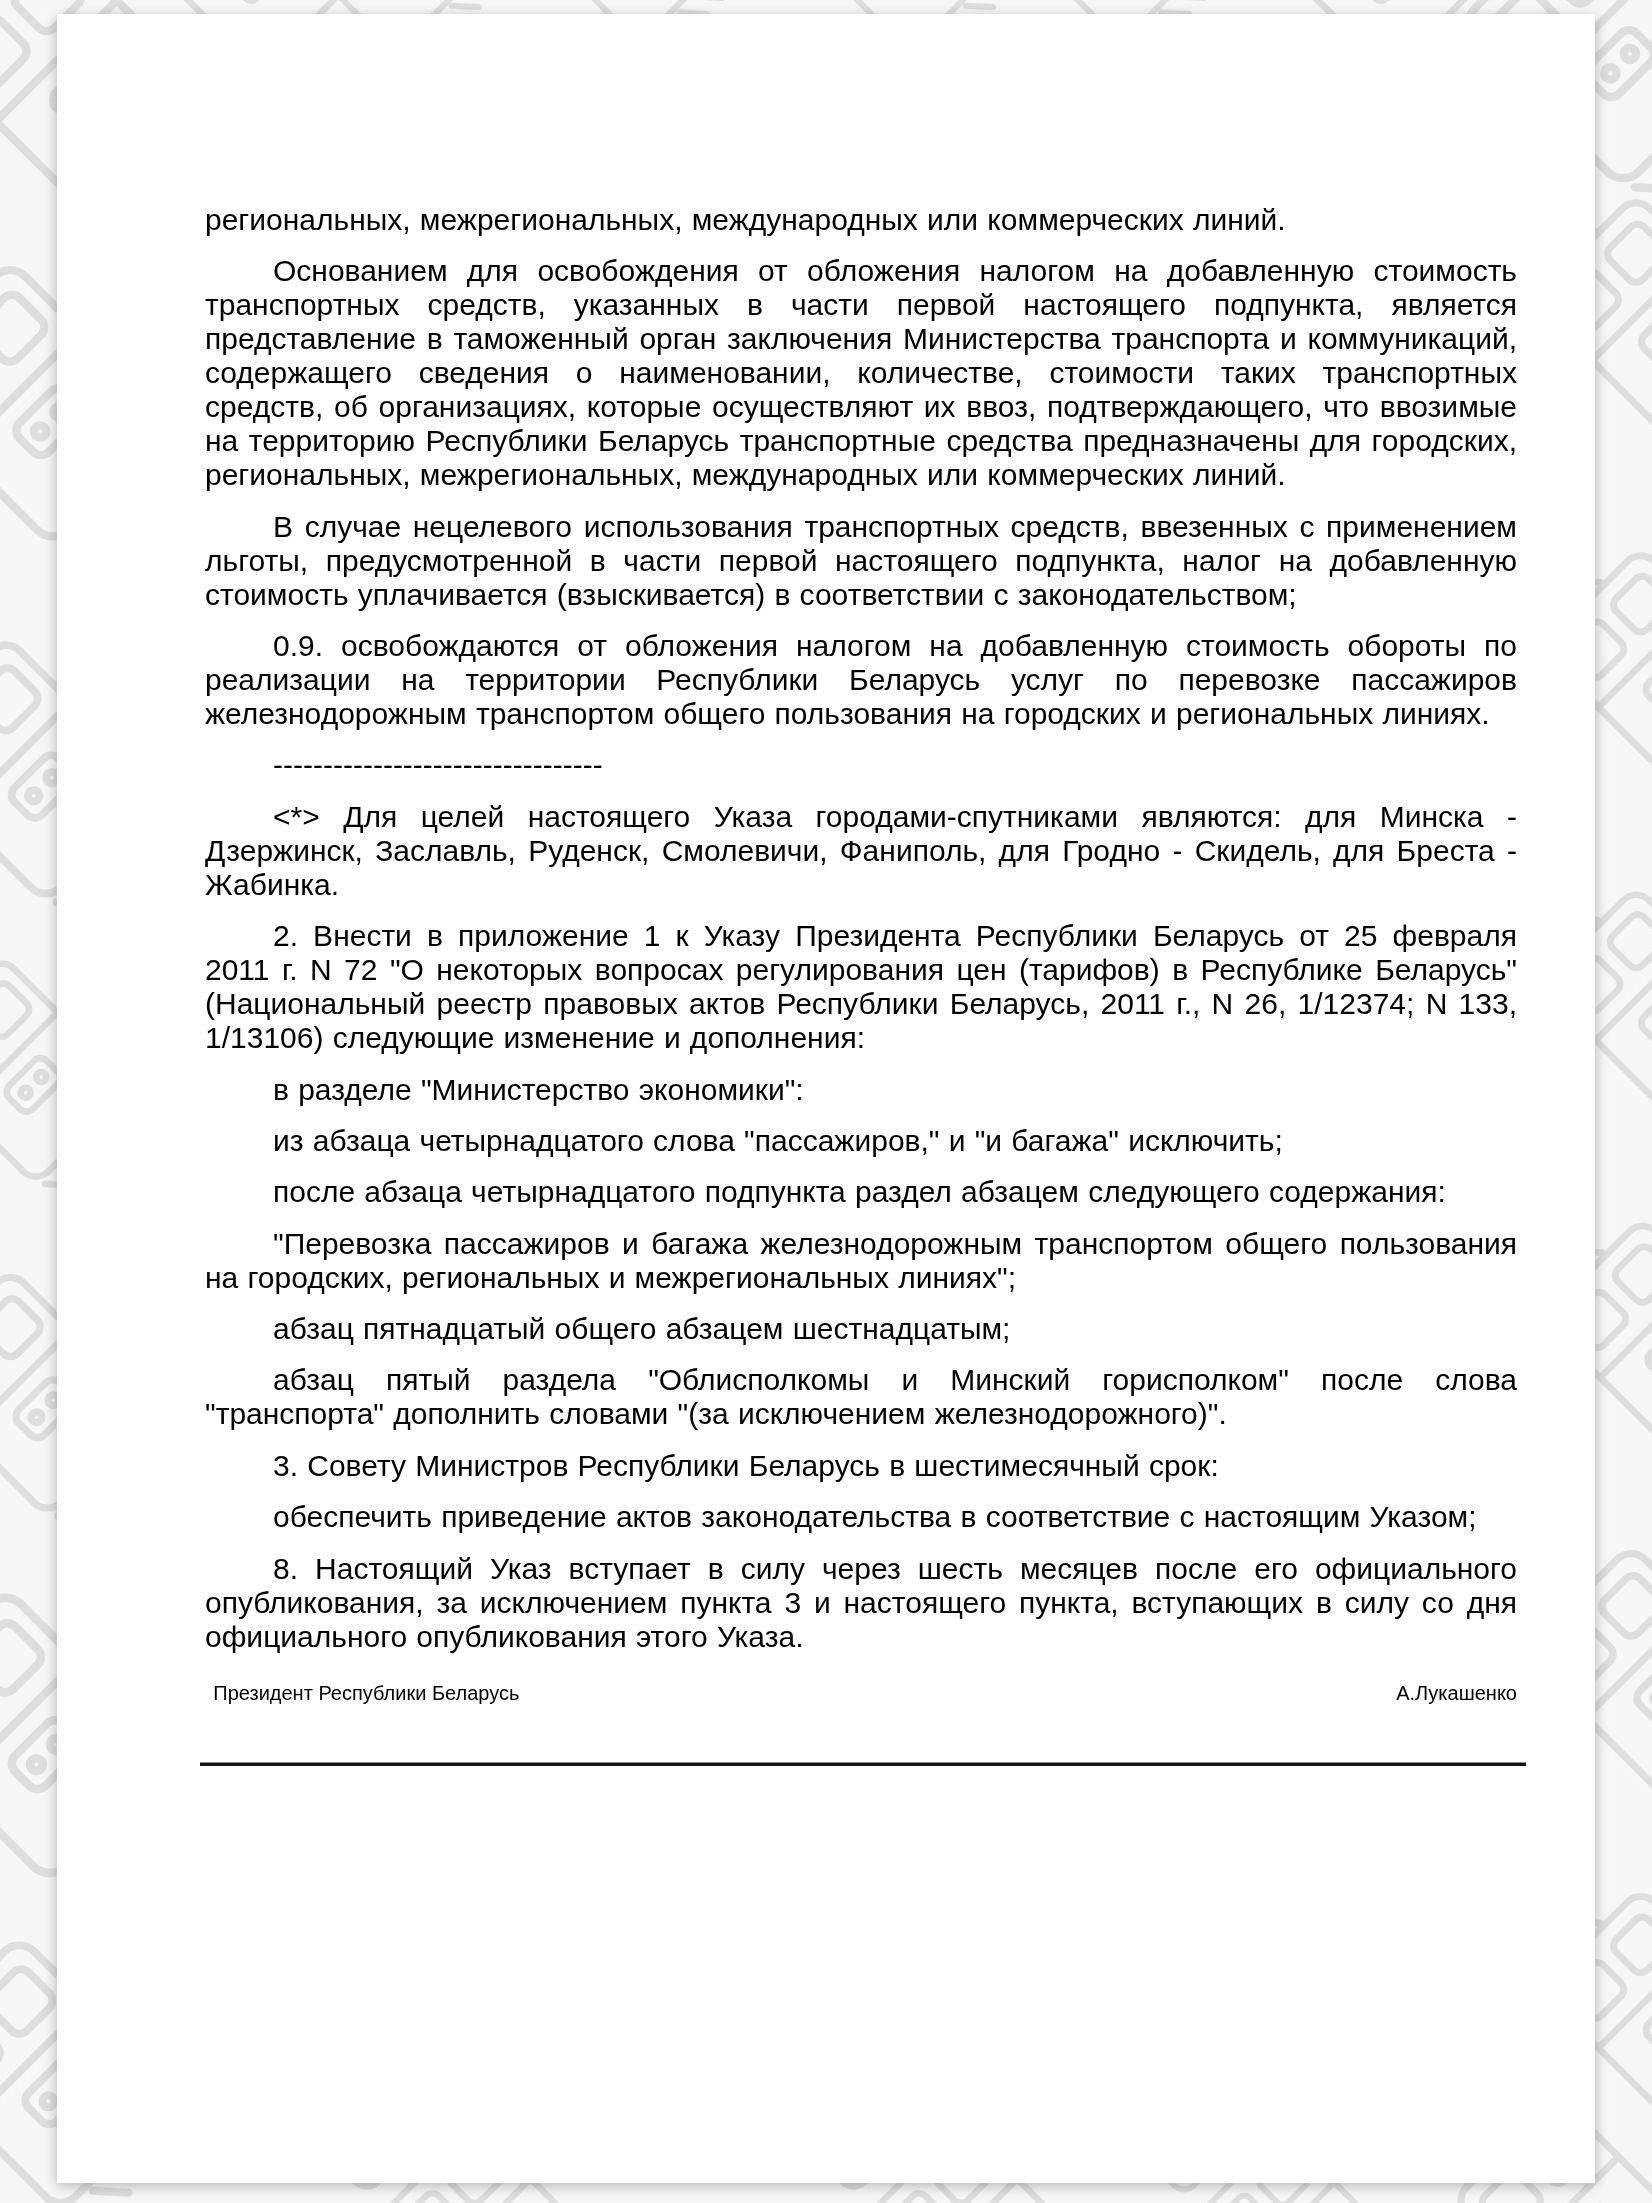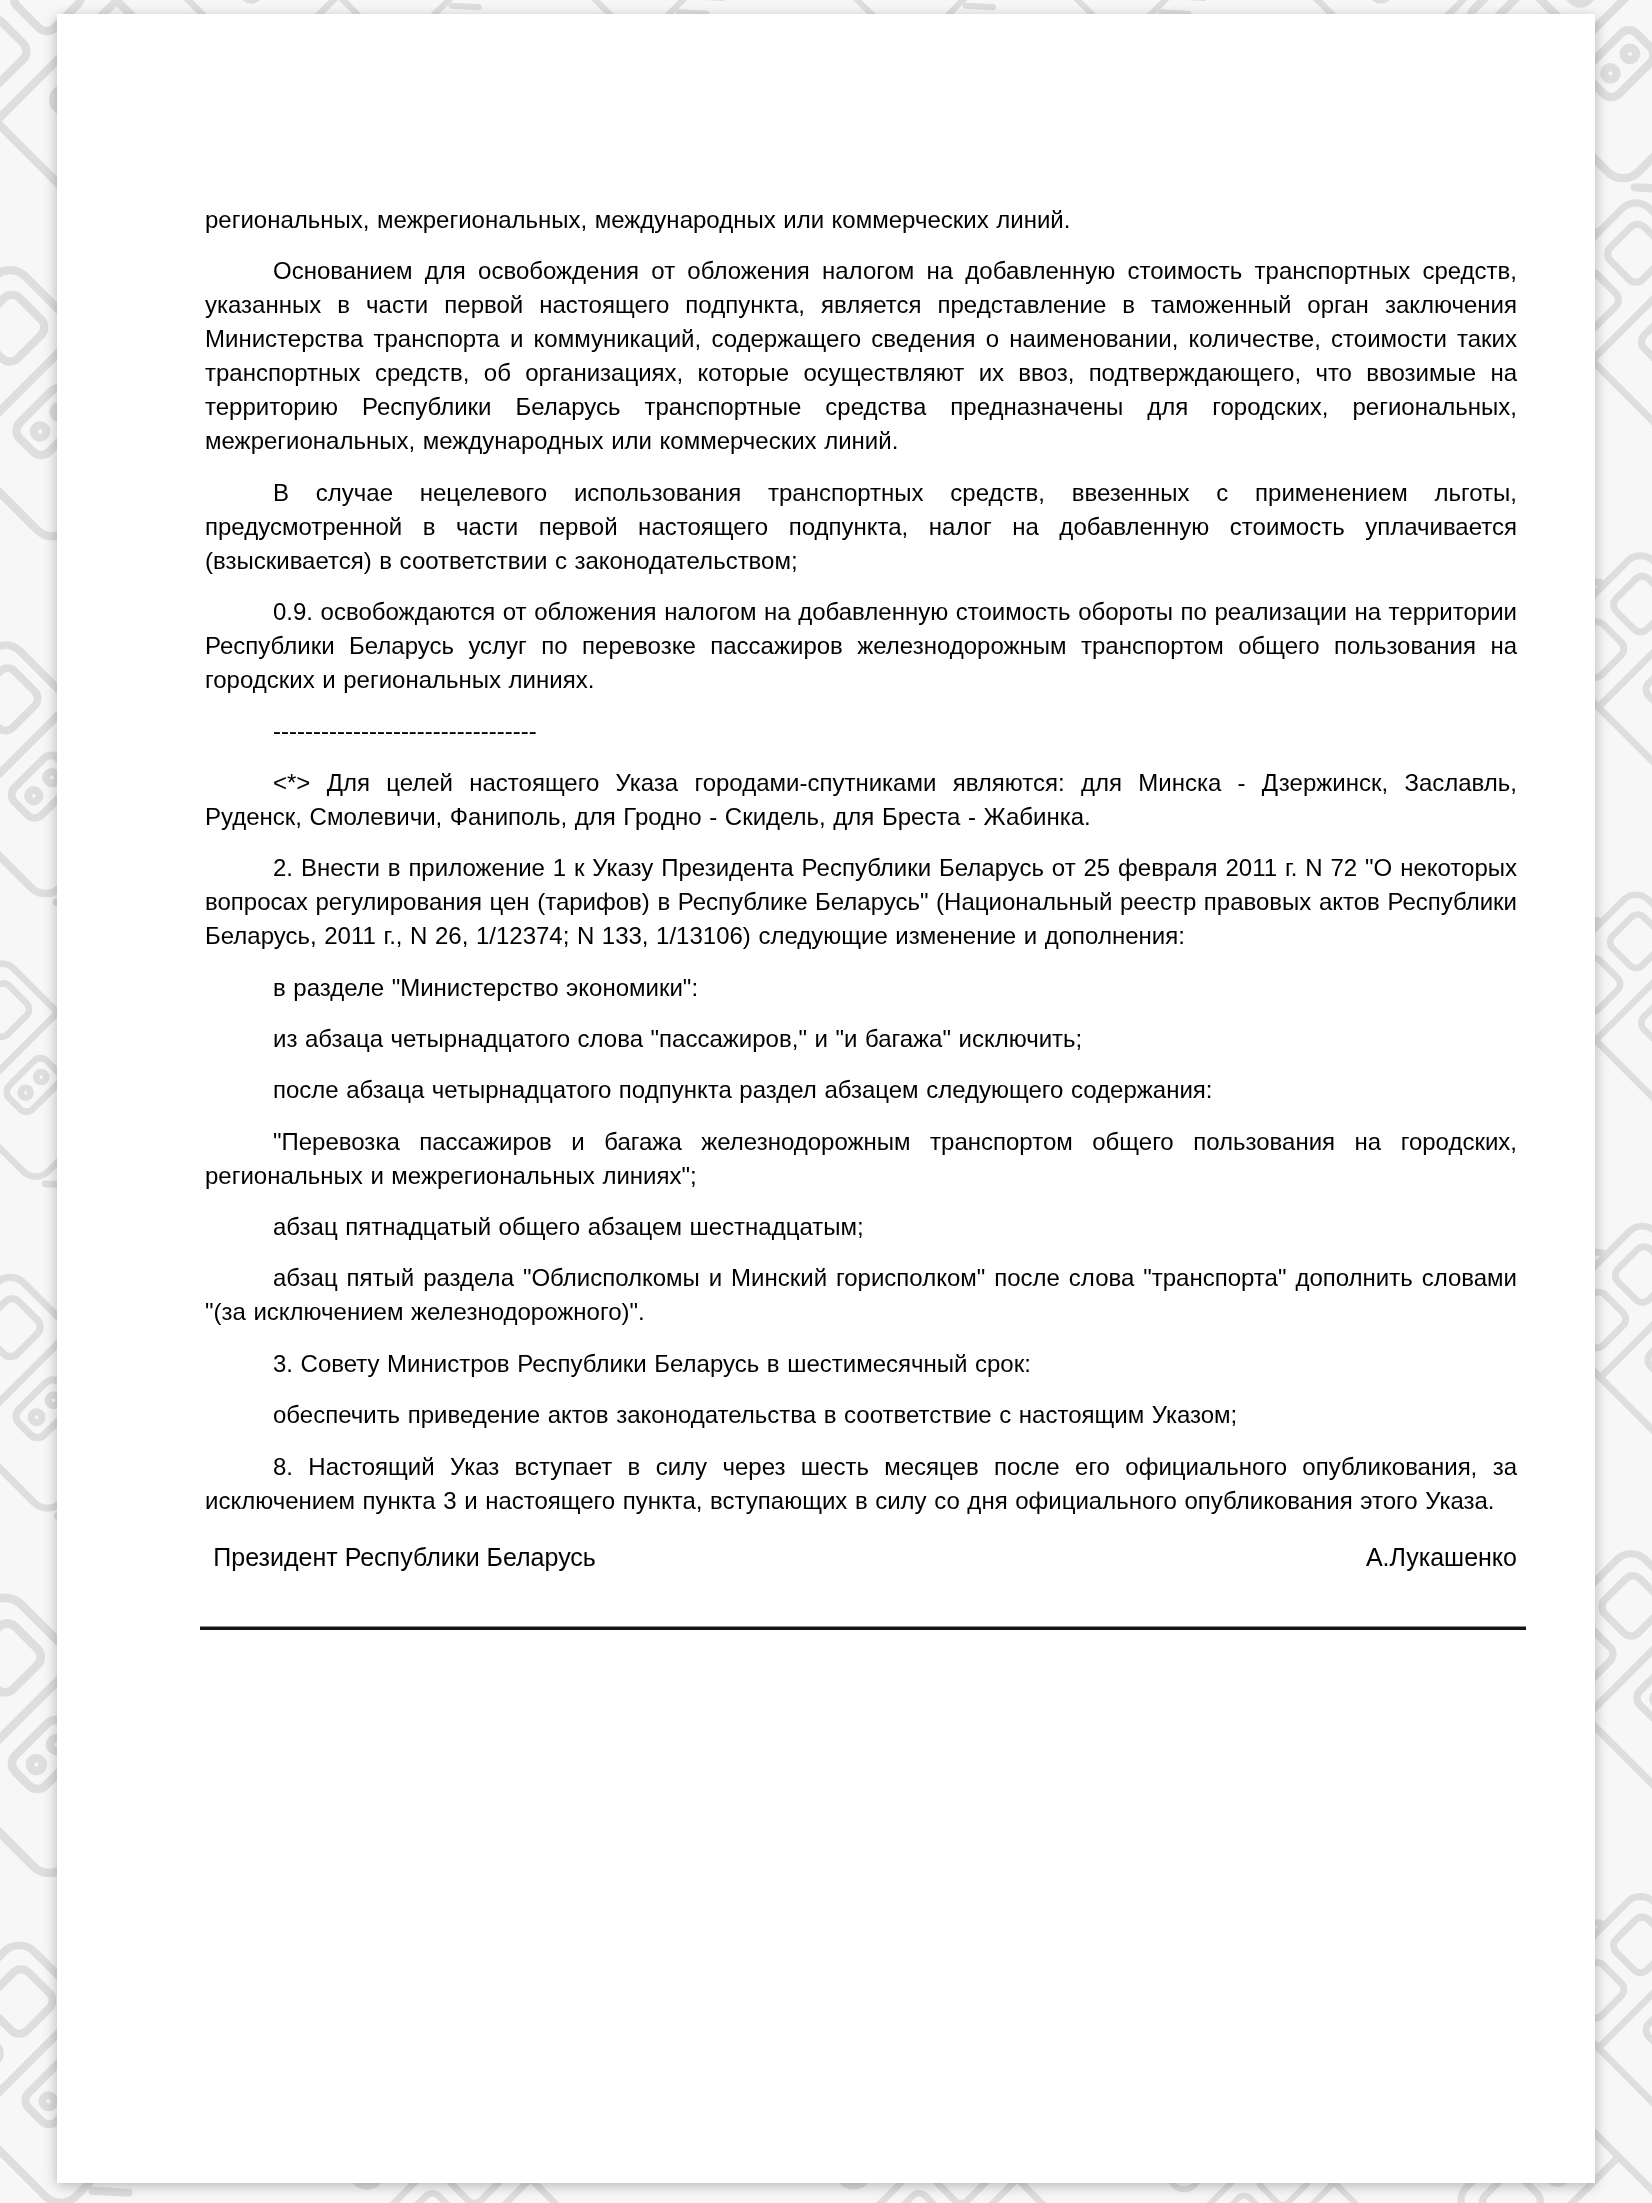--- a/index.html
+++ b/index.html
@@ -19,42 +19,42 @@
     left:57px;top:13.8px;
     width:1538px;height:2169px;
     background:#ffffff;
     box-shadow:0 2.8px 13px rgba(0,0,0,0.28);
     z-index:1;
     box-sizing:border-box;
     padding:189px 78px 0 148px;
   }
   .para{
     margin:0 0 17.4px 0;
-    font-size:24px;
+    font-size:30px;
     line-height:34px;
     color:#000;
     text-align:justify;
     text-indent:68px;
     word-spacing:0.9px;
   }
   .para.continuation{
     text-indent:0;
     text-align:left;
   }
   .para.sep{
     text-align:left;
     letter-spacing:0;
   }
   .signature-row{
     display:flex;
     justify-content:space-between;
     align-items:baseline;
     margin-top:22px;
     padding-left:8.3px;
-    font-size:25px;
+    font-size:20px;
     line-height:34px;
     color:#000;
   }
   .divider{
     margin-top:52px;
     margin-left:-5.5px;
     width:1326px;
     height:3.7px;
     background:#131313;
     border-top:0.9px solid #8d8d8d;

